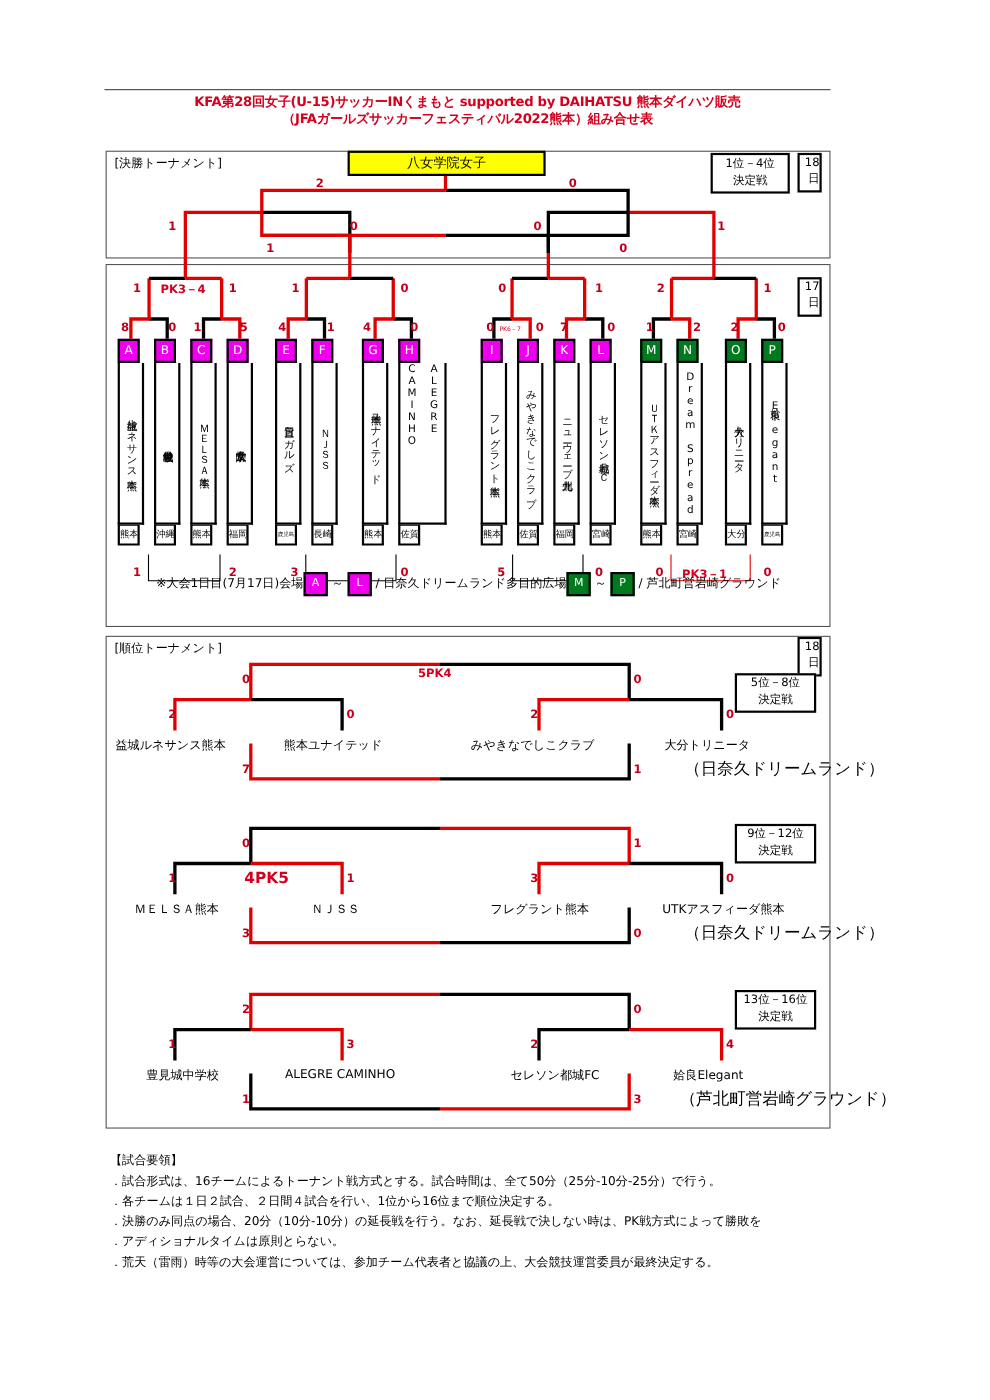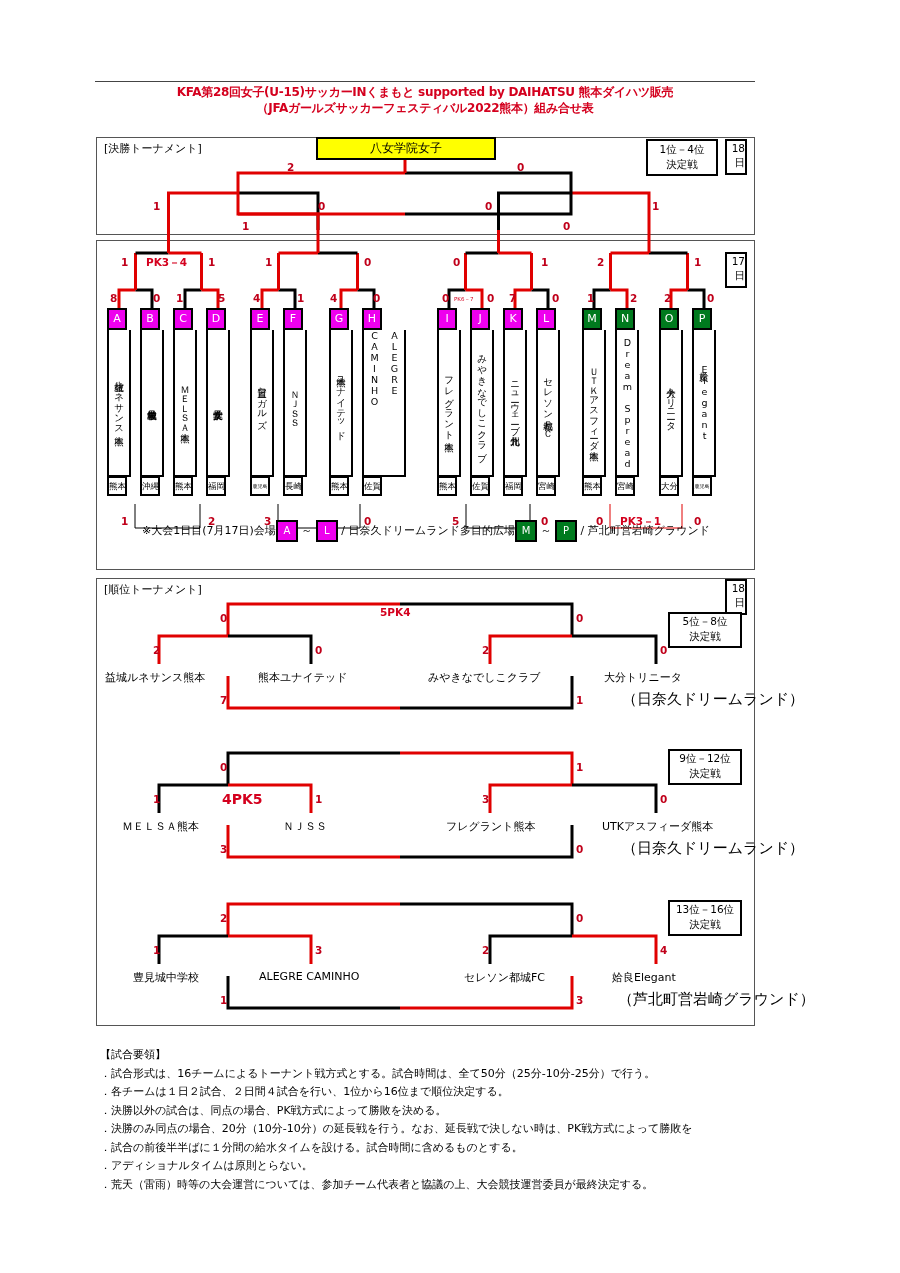--- a/index.html
+++ b/index.html
@@ -337,18 +337,16 @@
       <span class="venue" style="left:618px;top:990px;">（芦北町営岩崎グラウンド）</span>
       <span class="score" style="left:220px;top:994px;">1</span>
       <span class="score" style="left:576px;top:994px;">3</span>
     </div>
   </div>
 
 <div class="abs rules">
   <div>【試合要領】</div>
   <div>．試合形式は、16チームによるトーナント戦方式とする。試合時間は、全て50分（25分-10分-25分）で行う。</div>
   <div>．各チームは１日２試合、２日間４試合を行い、1位から16位まで順位決定する。</div>
-  <div>．決勝以外の試合は、同点の場合、PK戦方式によって勝敗を決める。</div>
   <div>．決勝のみ同点の場合、20分（10分-10分）の延長戦を行う。なお、延長戦で決しない時は、PK戦方式によって勝敗を</div>
-  <div>．試合の前後半半ばに１分間の給水タイムを設ける。試合時間に含めるものとする。</div>
   <div>．アディショナルタイムは原則とらない。</div>
   <div>．荒天（雷雨）時等の大会運営については、参加チーム代表者と協議の上、大会競技運営委員が最終決定する。</div>
 </div>
 
 </body></html>

